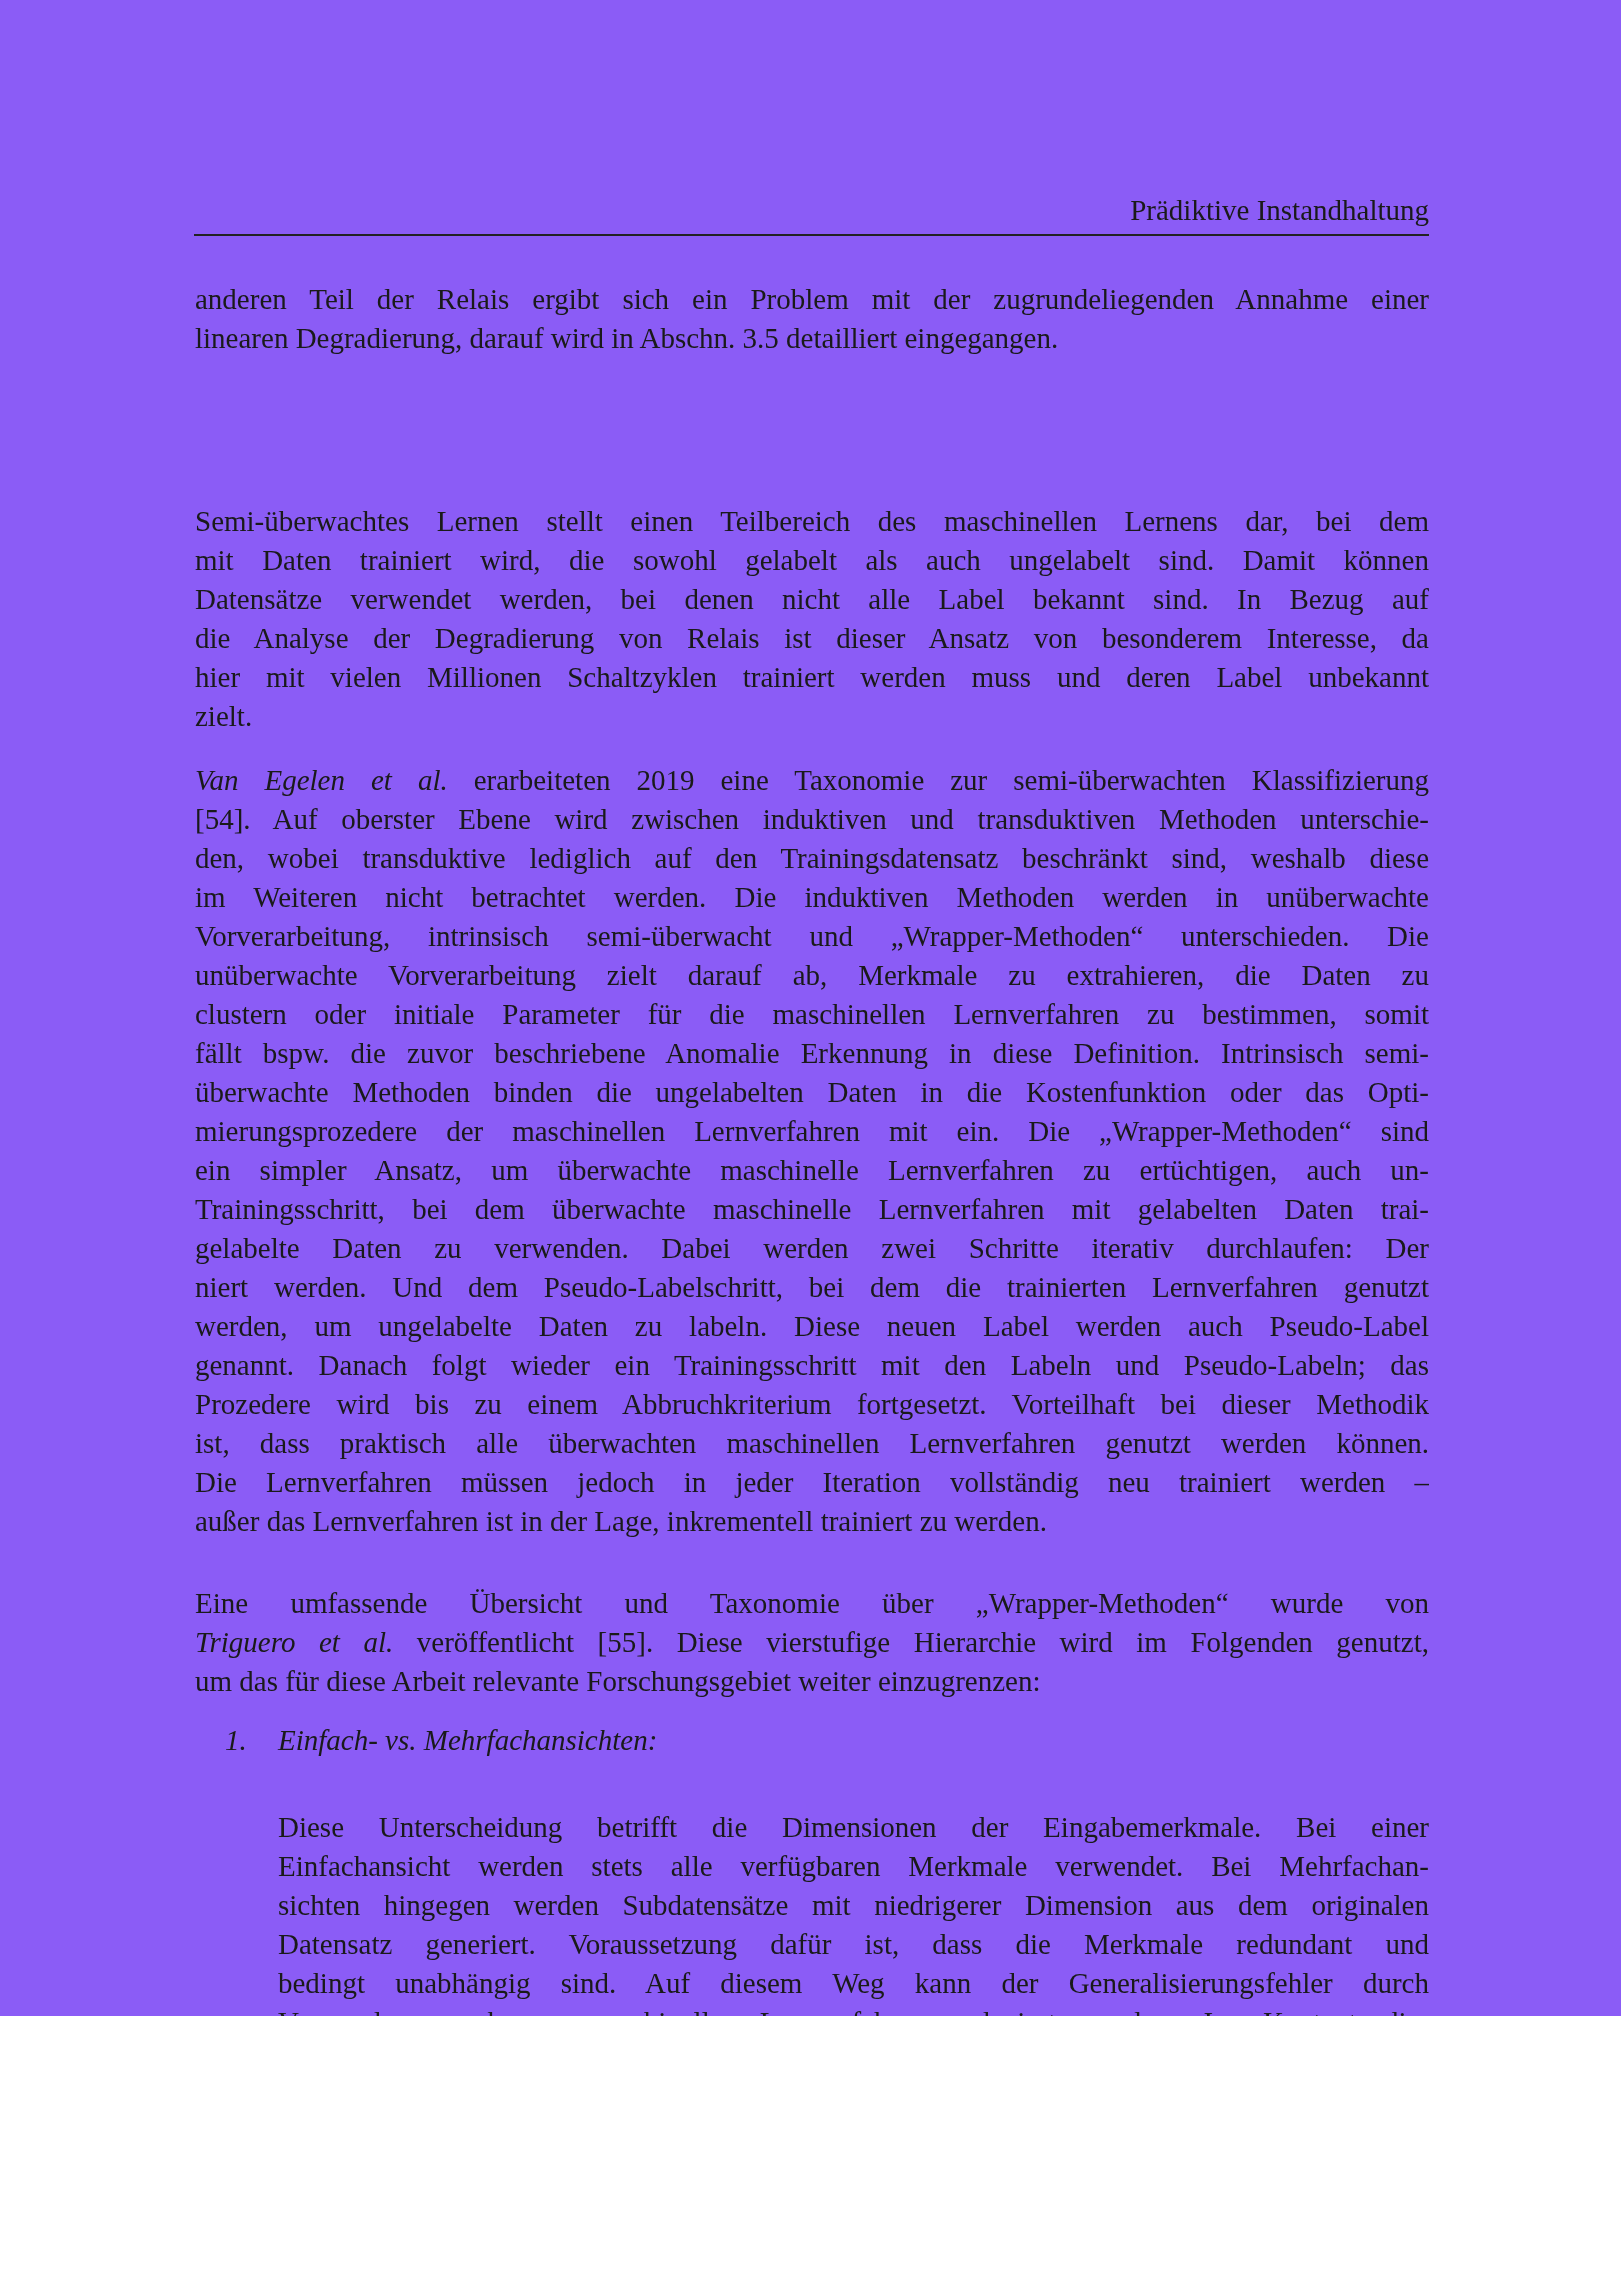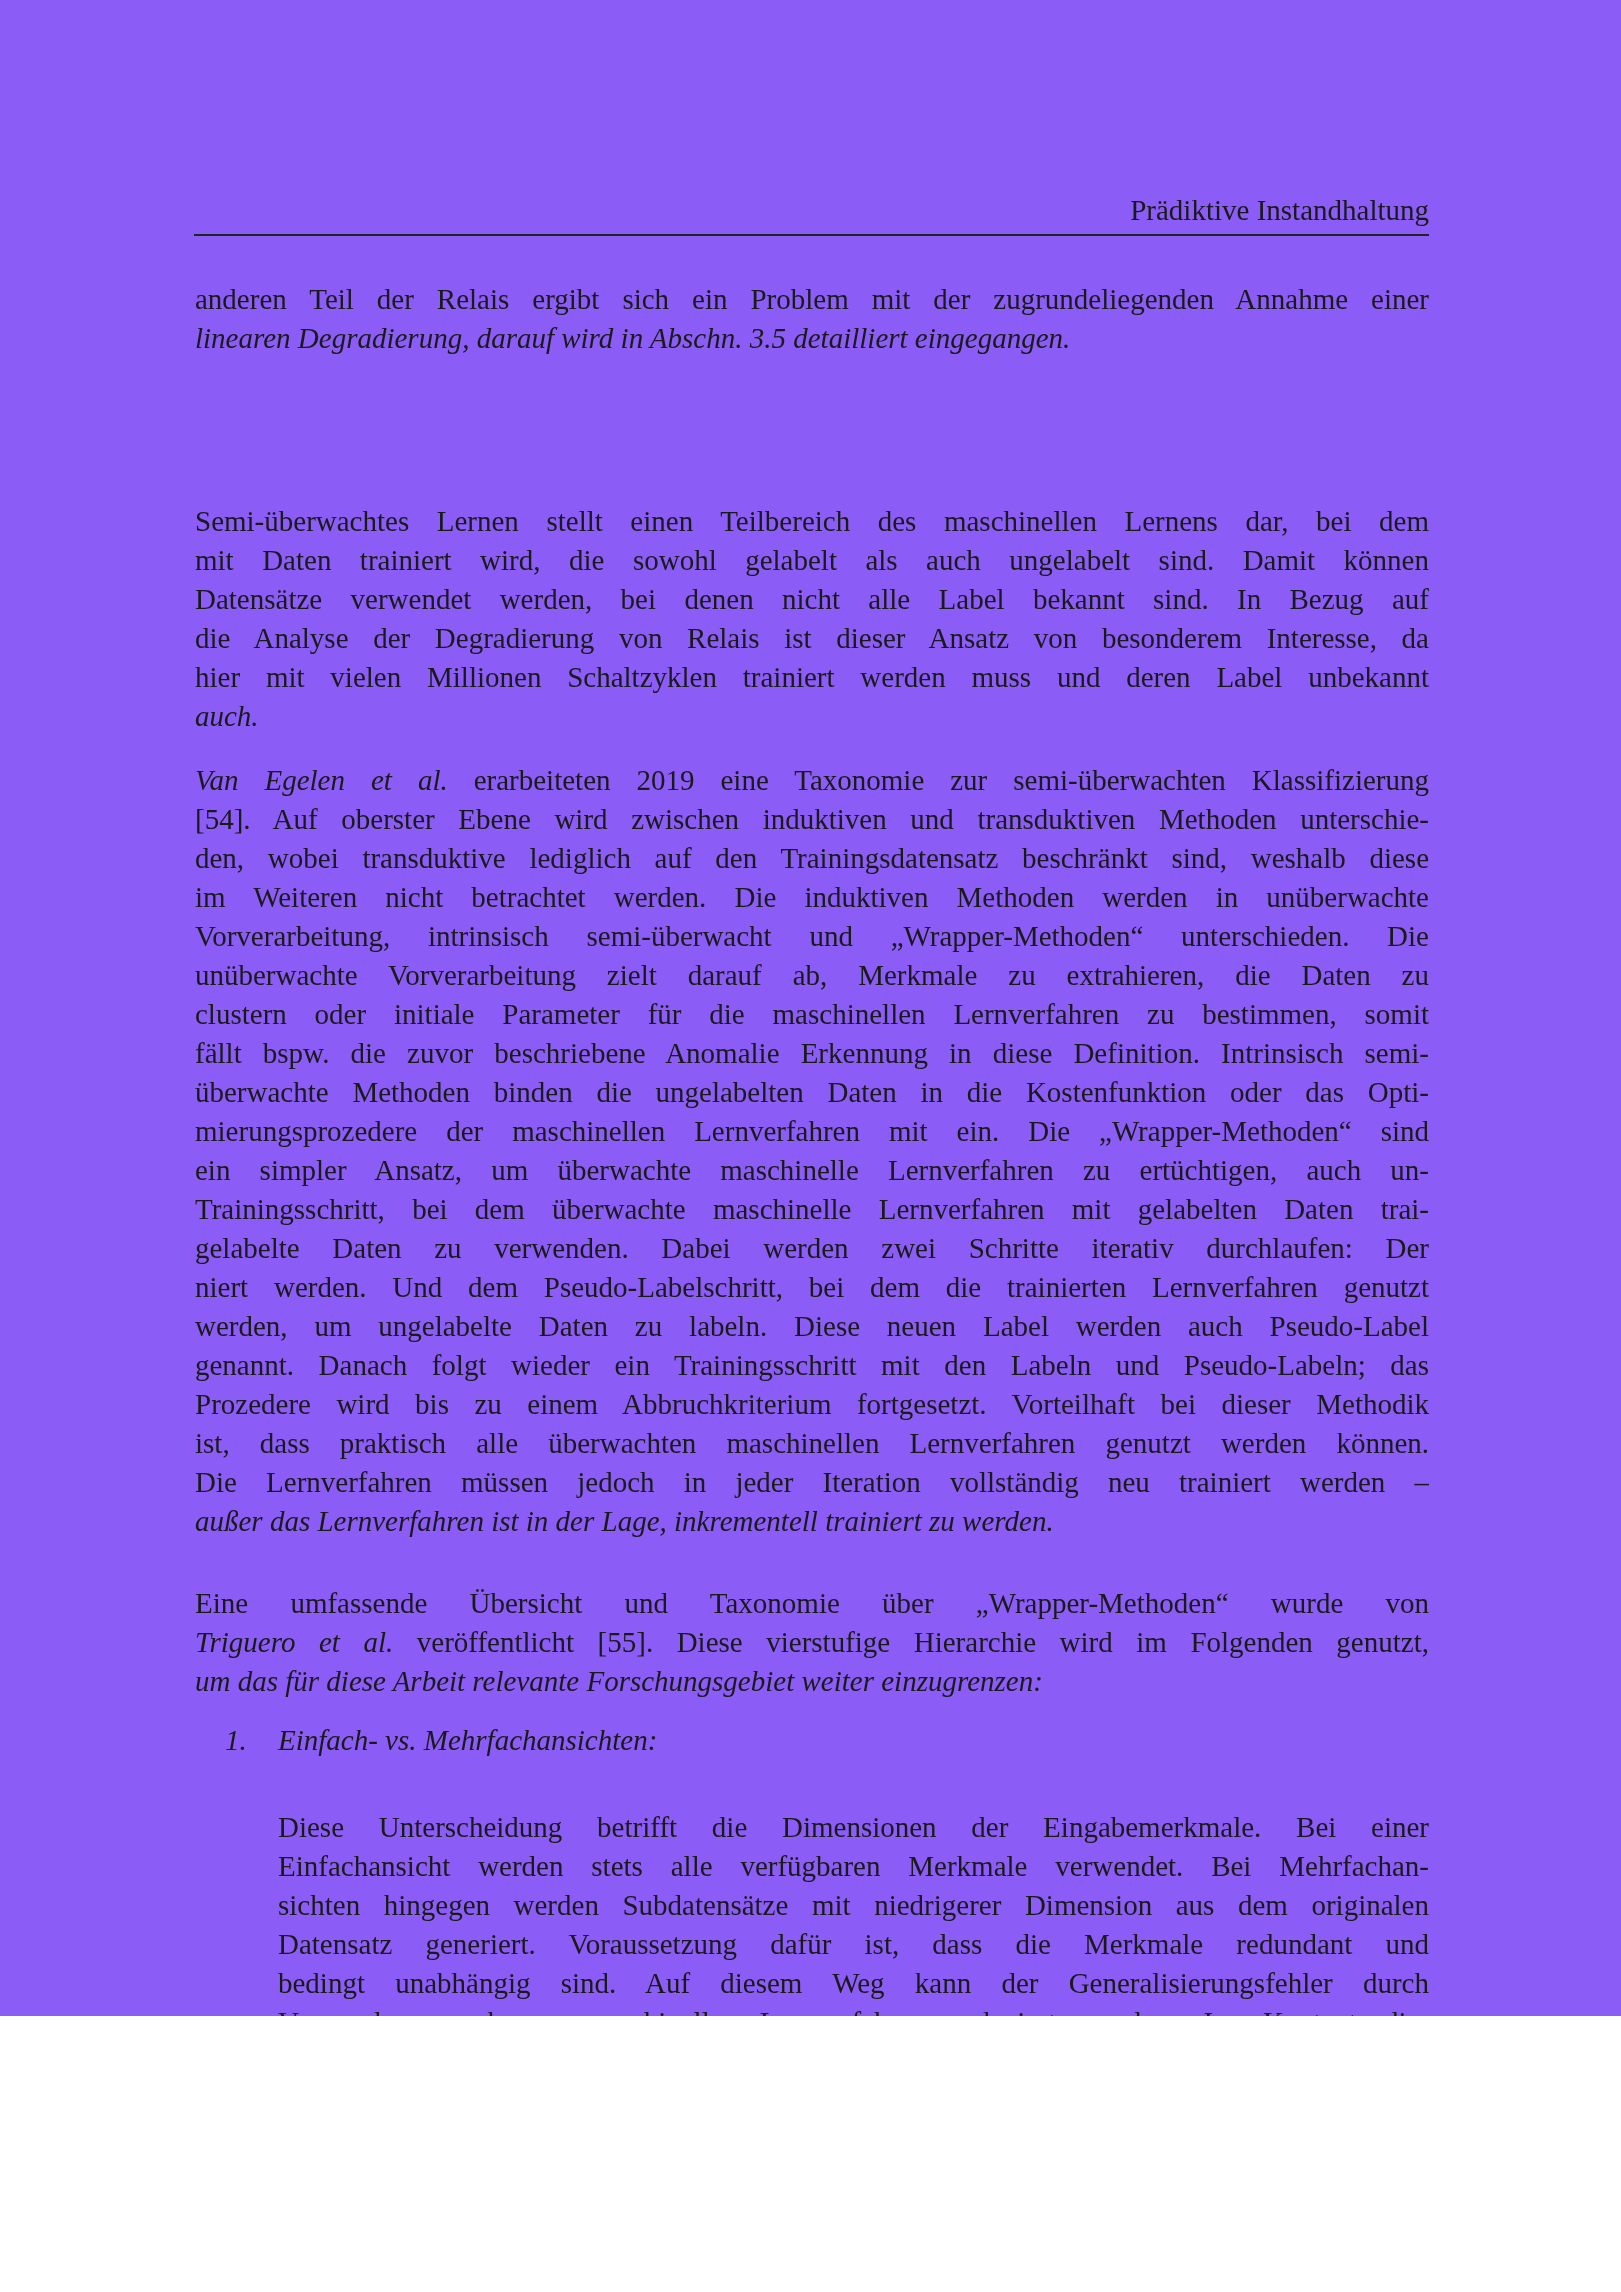--- a/index.html
+++ b/index.html
@@ -37,21 +37,20 @@
   .para .pline {
     height: 39px;
     line-height: 39px;
     overflow: hidden;
     text-align: justify;
     text-align-last: justify;
     white-space: normal;
   }
   .para:not([data-justify-last="all"]) .pline:last-child {
     text-align-last: left;
-    font-style: italic;
   }
   .p-intro   { top: 280px; }
   .p-semi    { top: 502px; }
   .p-taxo    { top: 761px; }
   .p-wrap    { top: 1584px; }
   .section-heading {
     position: absolute;
     left: 193px;
     top: 431px;
     font-size: 36px;
@@ -102,21 +101,21 @@
       <div class="pline">linearen Degradierung, darauf wird in Abschn. 3.5 detailliert eingegangen.</div>
     </div>
 
 
   <div class="para p-semi">
       <div class="pline">Semi-überwachtes Lernen stellt einen Teilbereich des maschinellen Lernens dar, bei dem</div>
       <div class="pline">mit Daten trainiert wird, die sowohl gelabelt als auch ungelabelt sind. Damit können</div>
       <div class="pline">Datensätze verwendet werden, bei denen nicht alle Label bekannt sind. In Bezug auf</div>
       <div class="pline">die Analyse der Degradierung von Relais ist dieser Ansatz von besonderem Interesse, da</div>
       <div class="pline">hier mit vielen Millionen Schaltzyklen trainiert werden muss und deren Label unbekannt</div>
-      <div class="pline">auch.</div>
+      <div class="pline">zielt.</div>
     </div>
 
   <div class="para p-taxo">
       <div class="pline"><i>Van Egelen et al.</i> erarbeiteten 2019 eine Taxonomie zur semi-überwachten Klassifizierung</div>
       <div class="pline">[54]. Auf oberster Ebene wird zwischen induktiven und transduktiven Methoden unterschie-</div>
       <div class="pline">den, wobei transduktive lediglich auf den Trainingsdatensatz beschränkt sind, weshalb diese</div>
       <div class="pline">im Weiteren nicht betrachtet werden. Die induktiven Methoden werden in unüberwachte</div>
       <div class="pline">Vorverarbeitung, intrinsisch semi-überwacht und „Wrapper-Methoden“ unterschieden. Die</div>
       <div class="pline">unüberwachte Vorverarbeitung zielt darauf ab, Merkmale zu extrahieren, die Daten zu</div>
       <div class="pline">clustern oder initiale Parameter für die maschinellen Lernverfahren zu bestimmen, somit</div>

